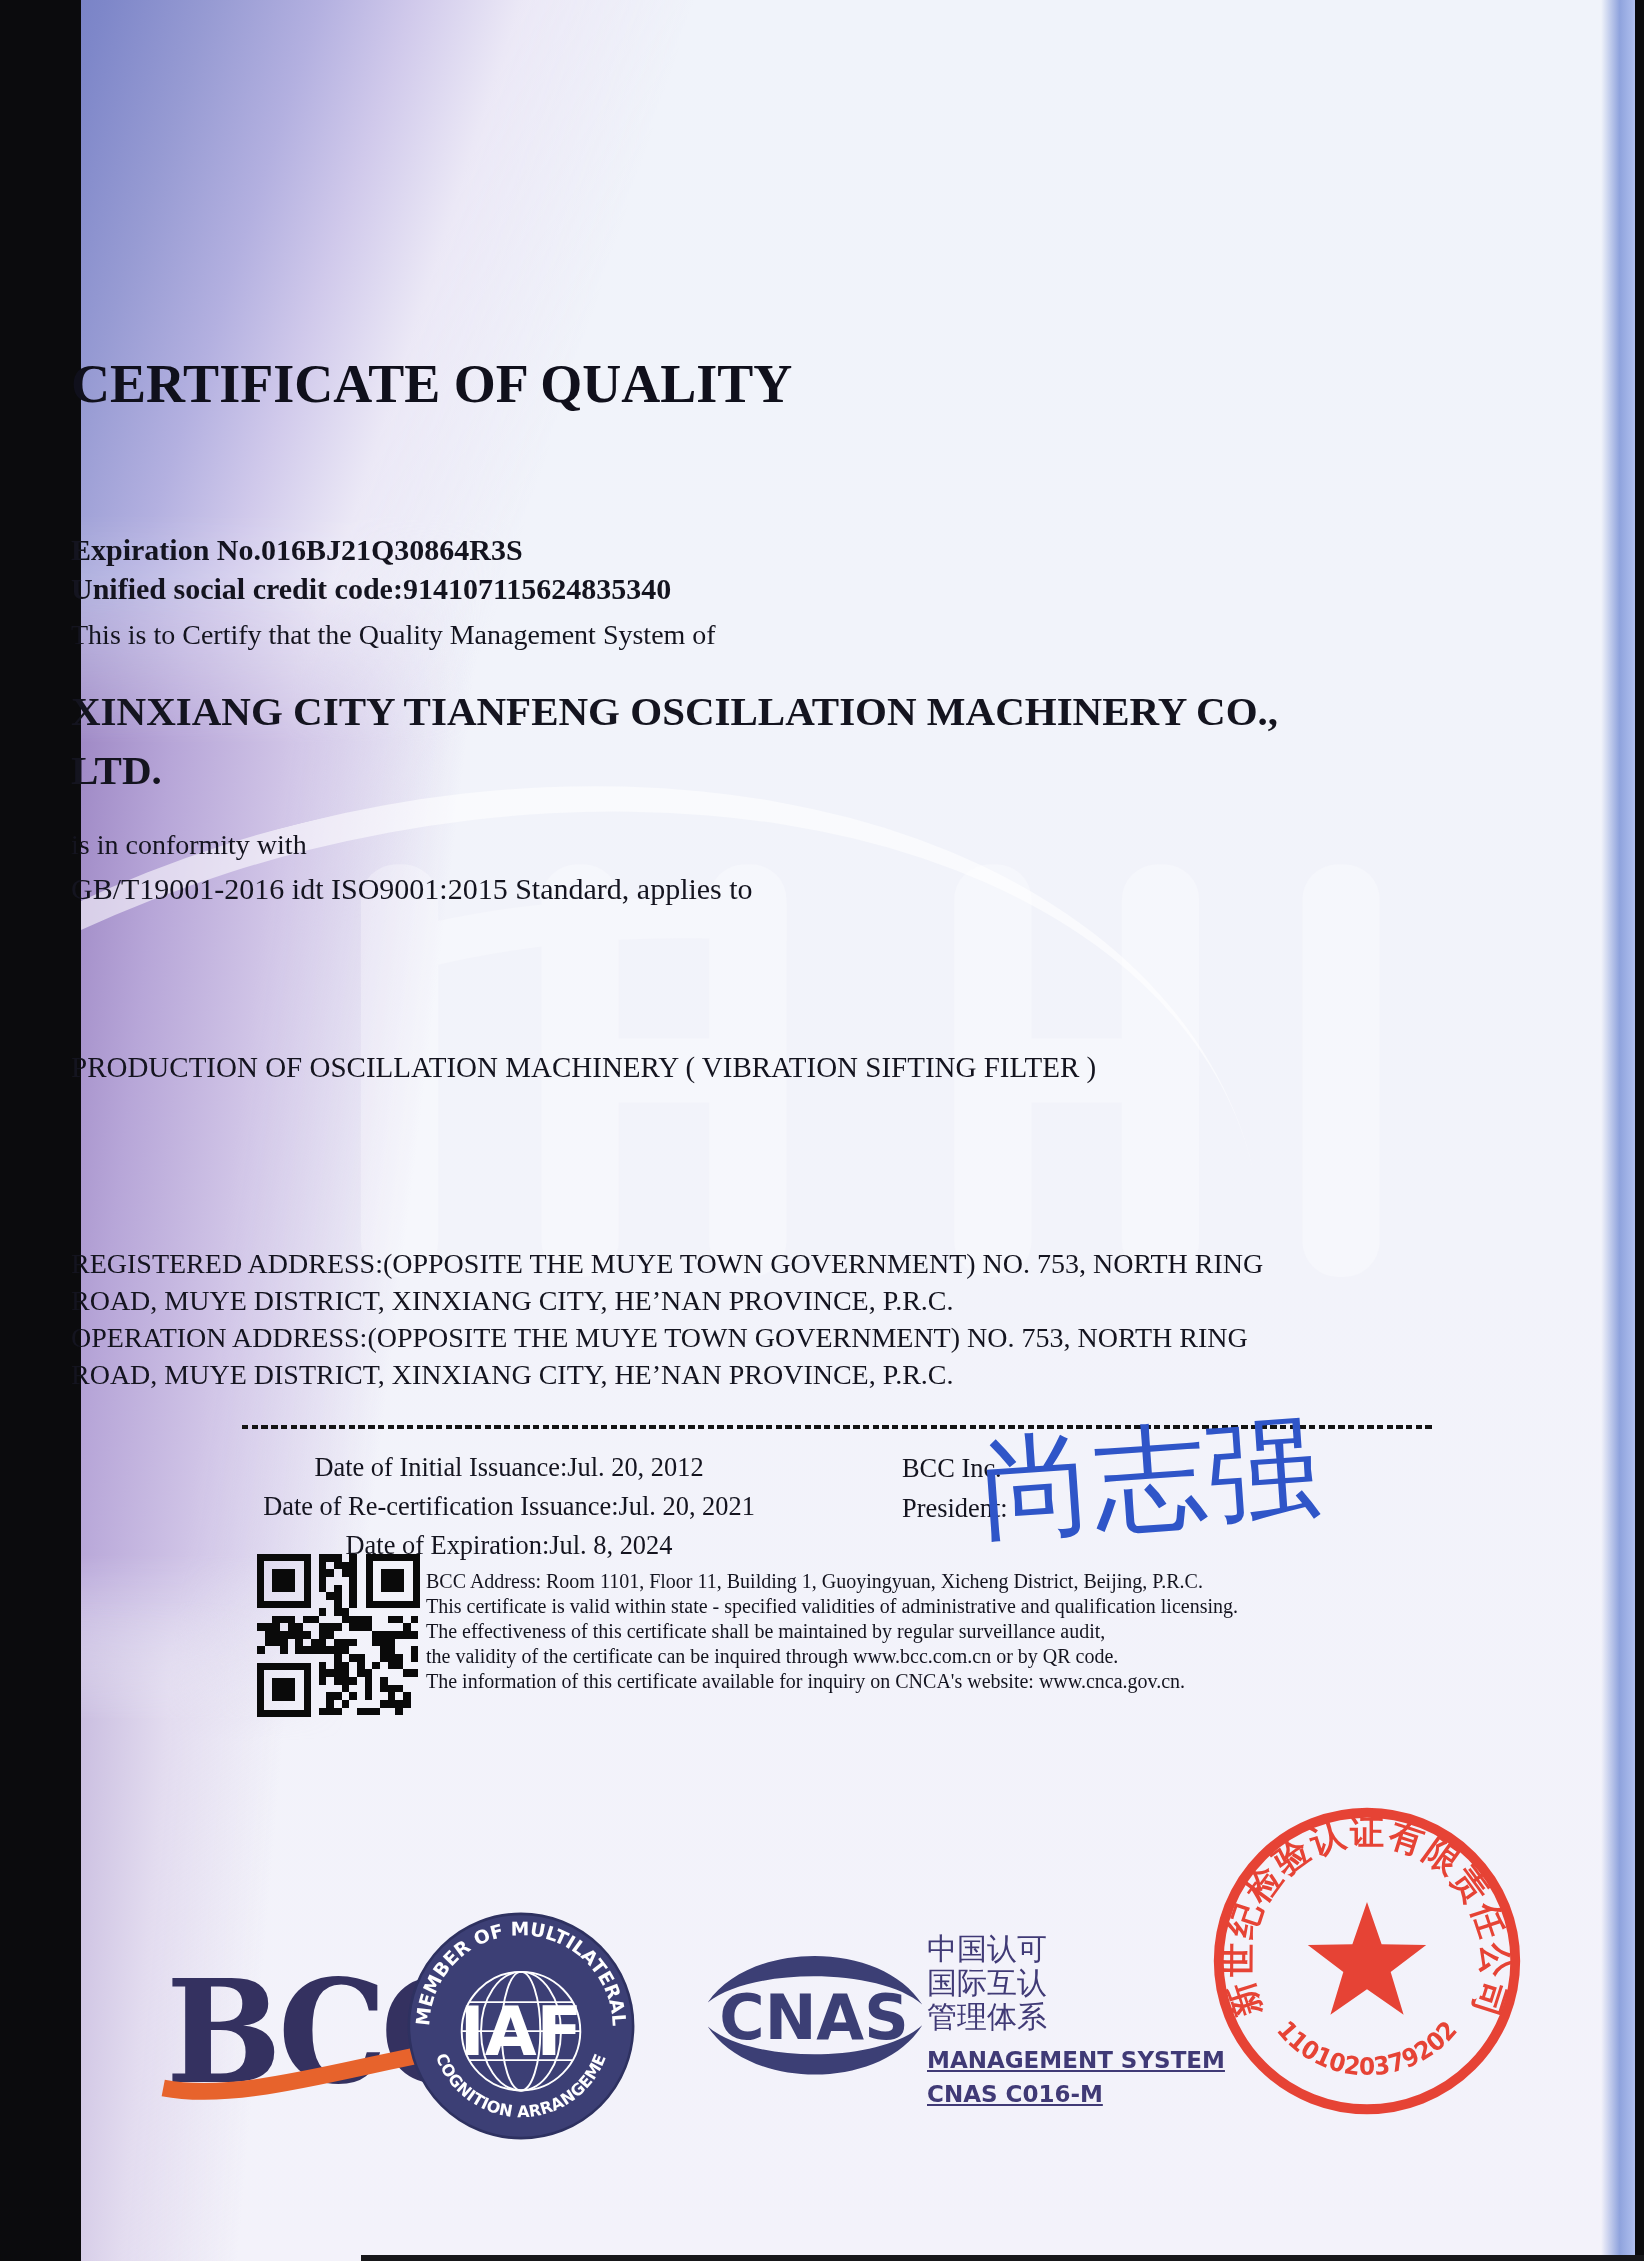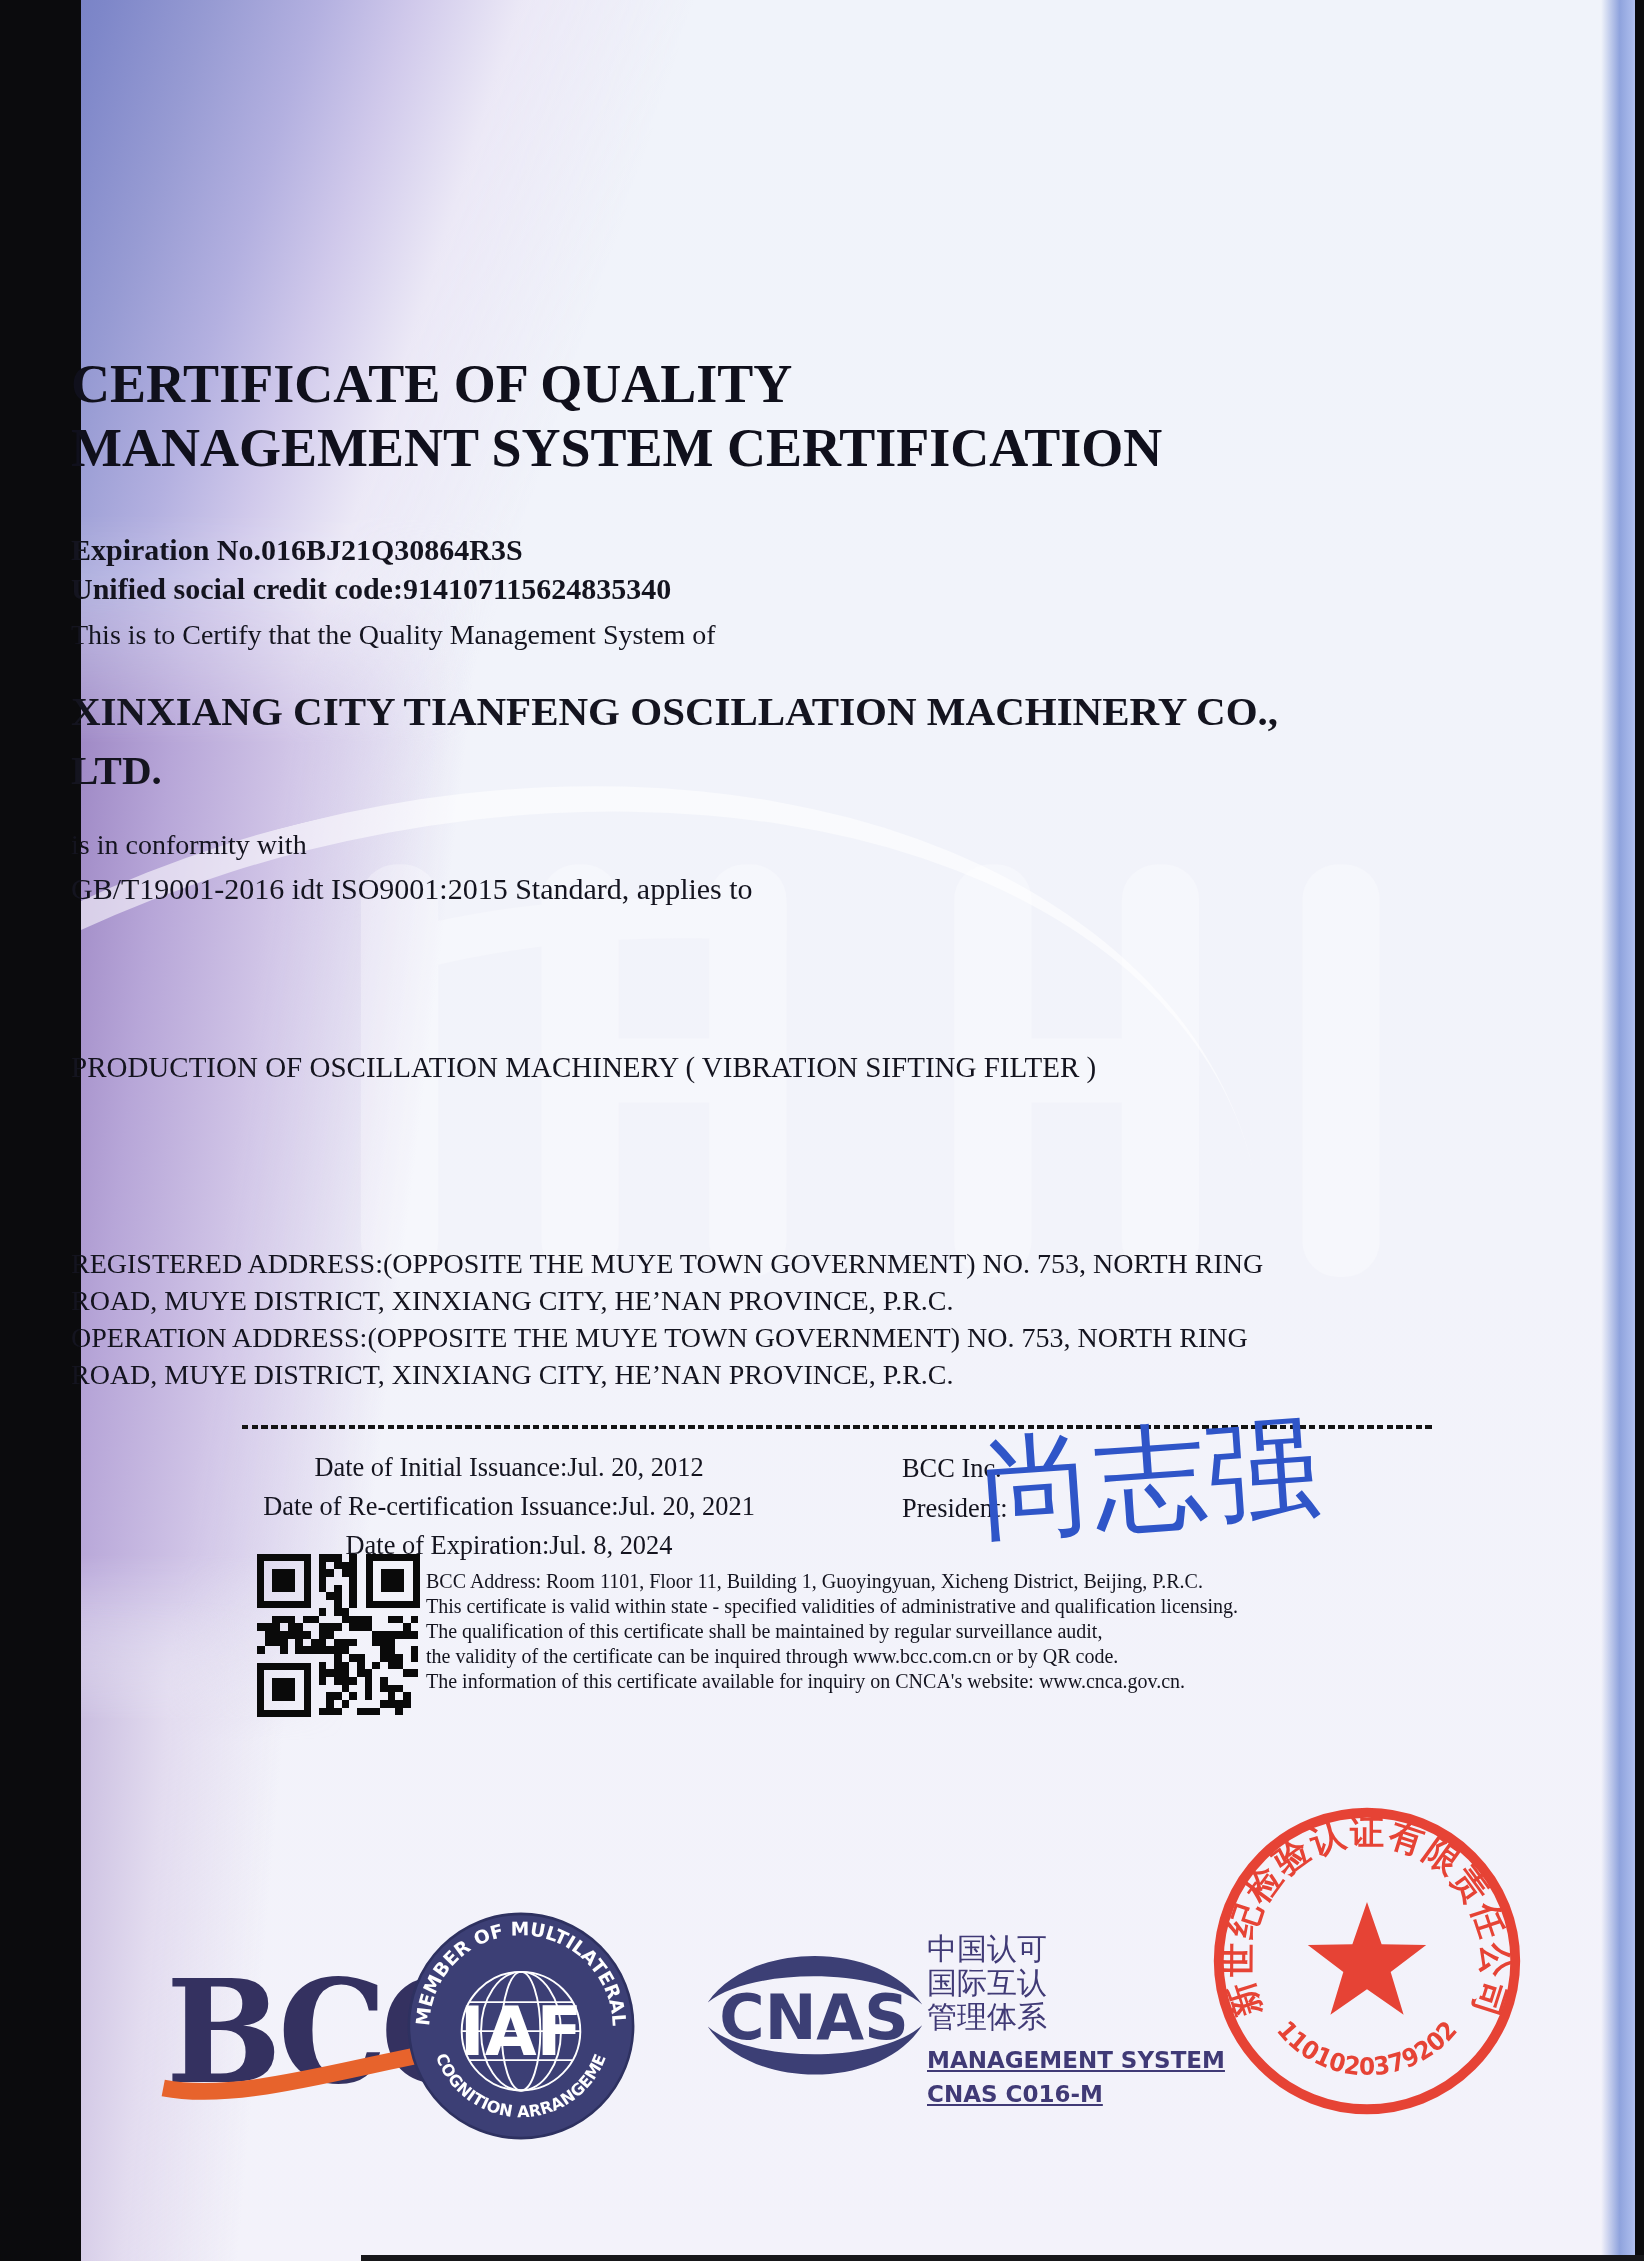--- a/index.html
+++ b/index.html
@@ -92,21 +92,20 @@
       <path d="M20,120 Q300,30 680,60 L680,120 Q300,95 20,190 Z"></path>
     </g>
   </svg>
   <div class="edge-left"></div>
   <div class="edge-right-blue"></div>
   <div class="edge-right-black"></div>
   <div class="edge-bottom"></div>
 
   <div class="centered title">
     <div>CERTIFICATE OF QUALITY</div>
-    <div>MANAGEMENT SYSTEM CERTIFICATION</div>
   </div>
 
   <div class="centered certno">
     <div>Expiration No.016BJ21Q30864R3S</div>
     <div>Unified social credit code:914107115624835340</div>
   </div>
 
   <div class="centered certify">This is to Certify that the Quality Management System of</div>
 
   <div class="centered company">
@@ -282,21 +281,21 @@
         <div style="grid-area: 21 / 19;"></div>
       </div>
     <div class="qr-finder qr-f-tl"></div>
     <div class="qr-finder qr-f-tr"></div>
     <div class="qr-finder qr-f-bl"></div>
   </div>
 
   <div class="fineprint">
     <div>BCC Address: Room 1101, Floor 11, Building 1, Guoyingyuan, Xicheng District, Beijing, P.R.C.</div>
     <div>This certificate is valid within state - specified validities of administrative and qualification licensing.</div>
-    <div>The qualification of this certificate shall be maintained by regular surveillance audit,</div>
+    <div>The effectiveness of this certificate shall be maintained by regular surveillance audit,</div>
     <div>the validity of the certificate can be inquired through www.bcc.com.cn or by QR code.</div>
     <div>The information of this certificate available for inquiry on CNCA's website: www.cnca.gov.cn.</div>
   </div>
 
   <div class="bcc-logo">
     <div class="bcc-text">BCC</div>
     <svg class="bcc-swoosh" width="348" height="181" viewBox="0 0 540 280">
       <path d="M5,212 C140,238 330,165 535,138" fill="none" stroke="#e7632c" stroke-width="26"></path>
     </svg>
   </div>

